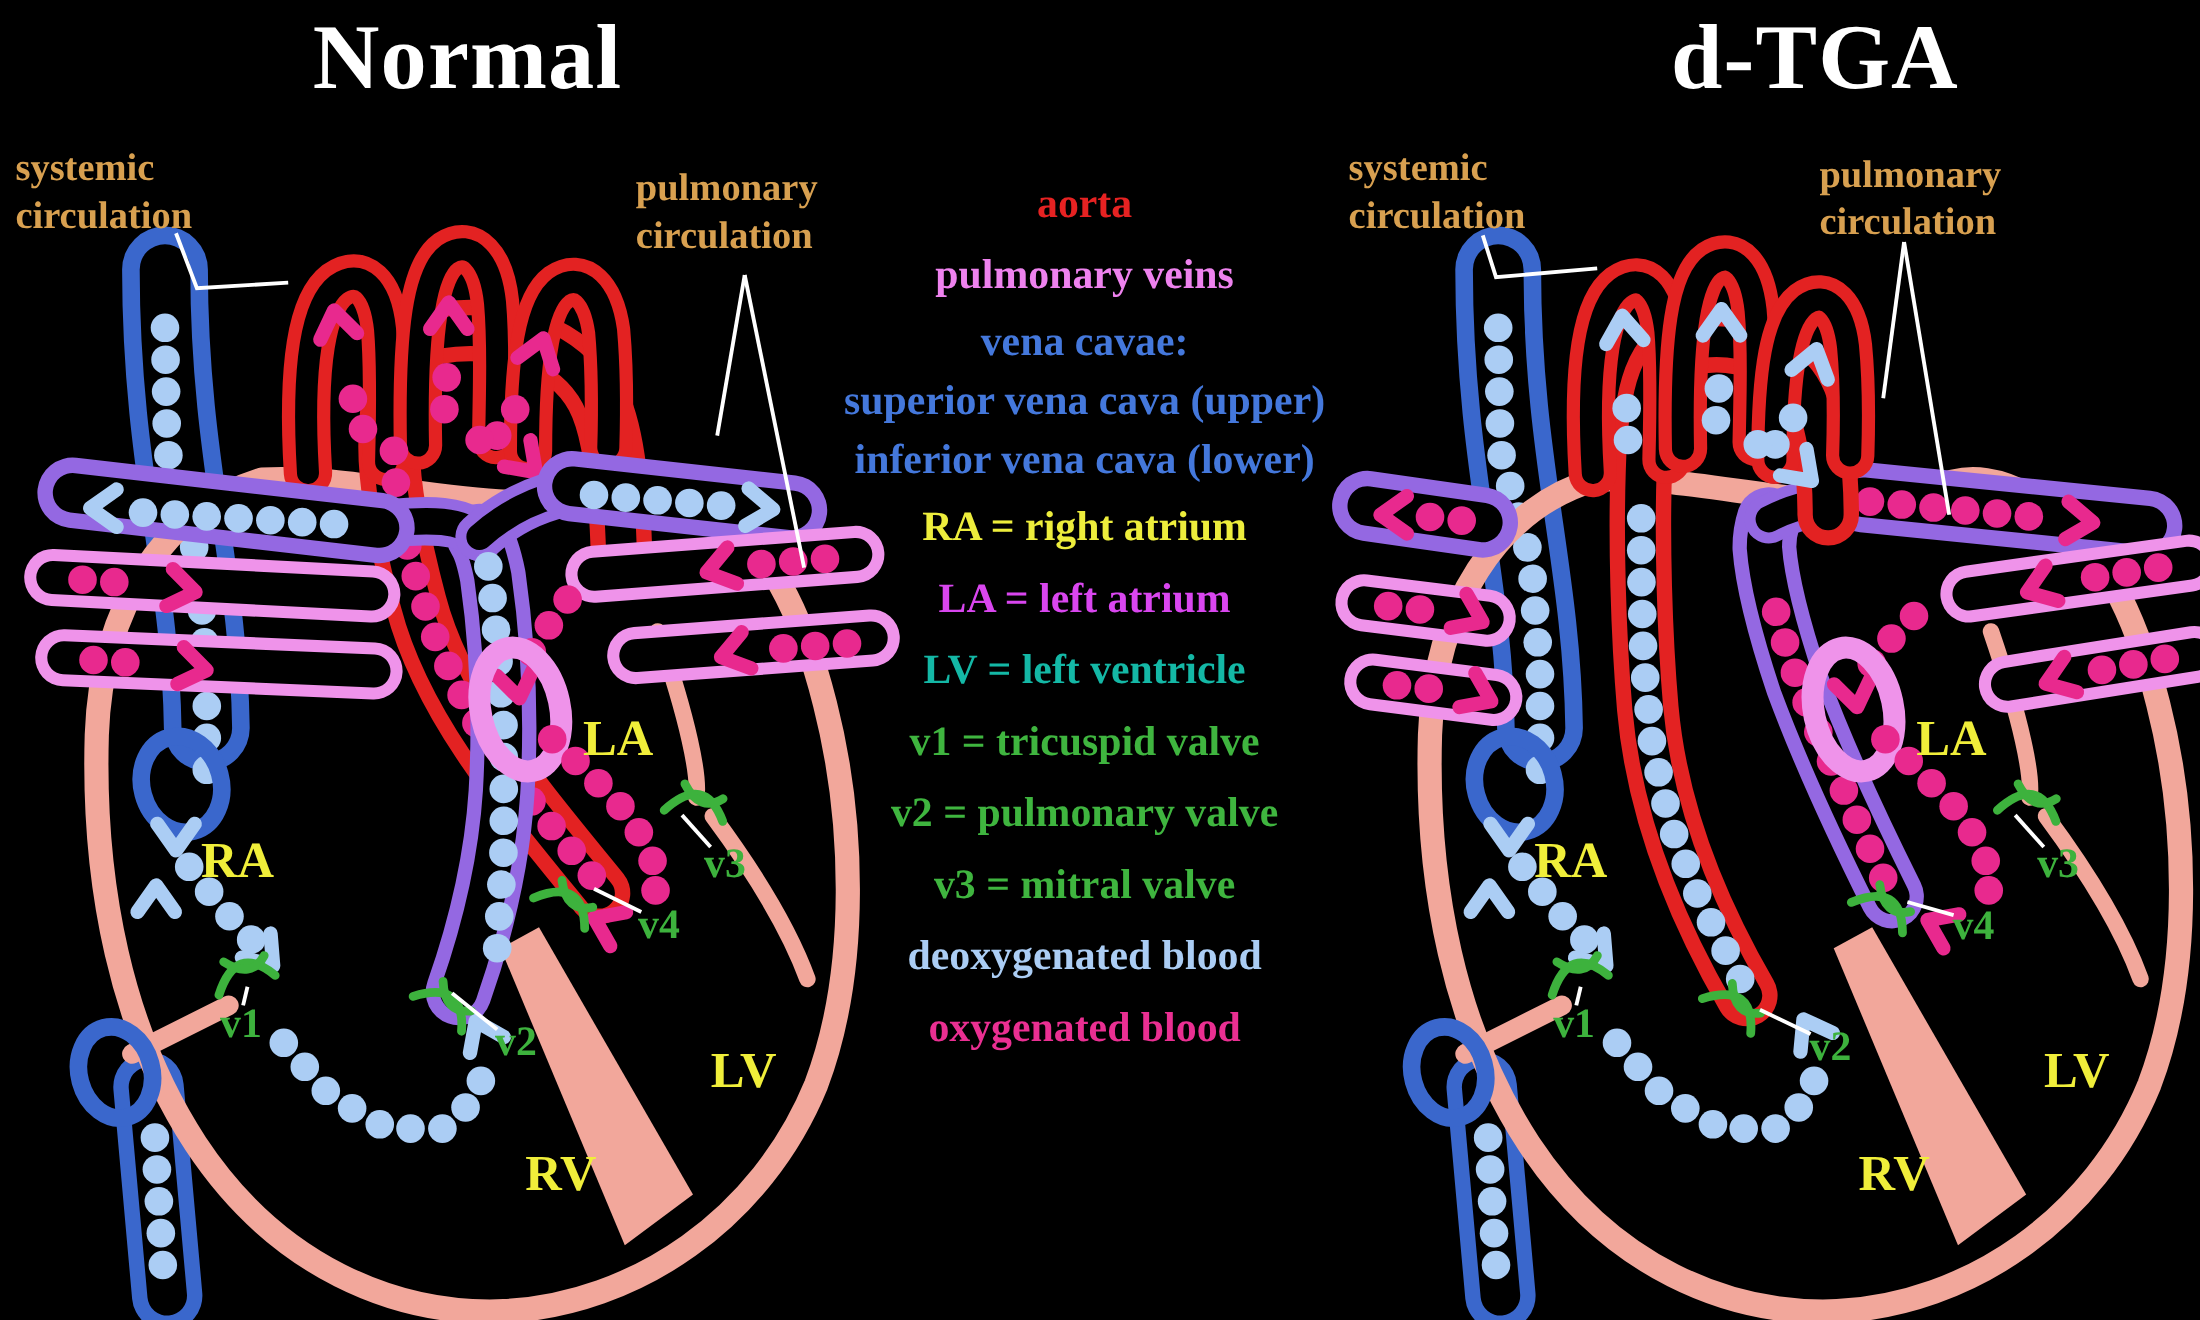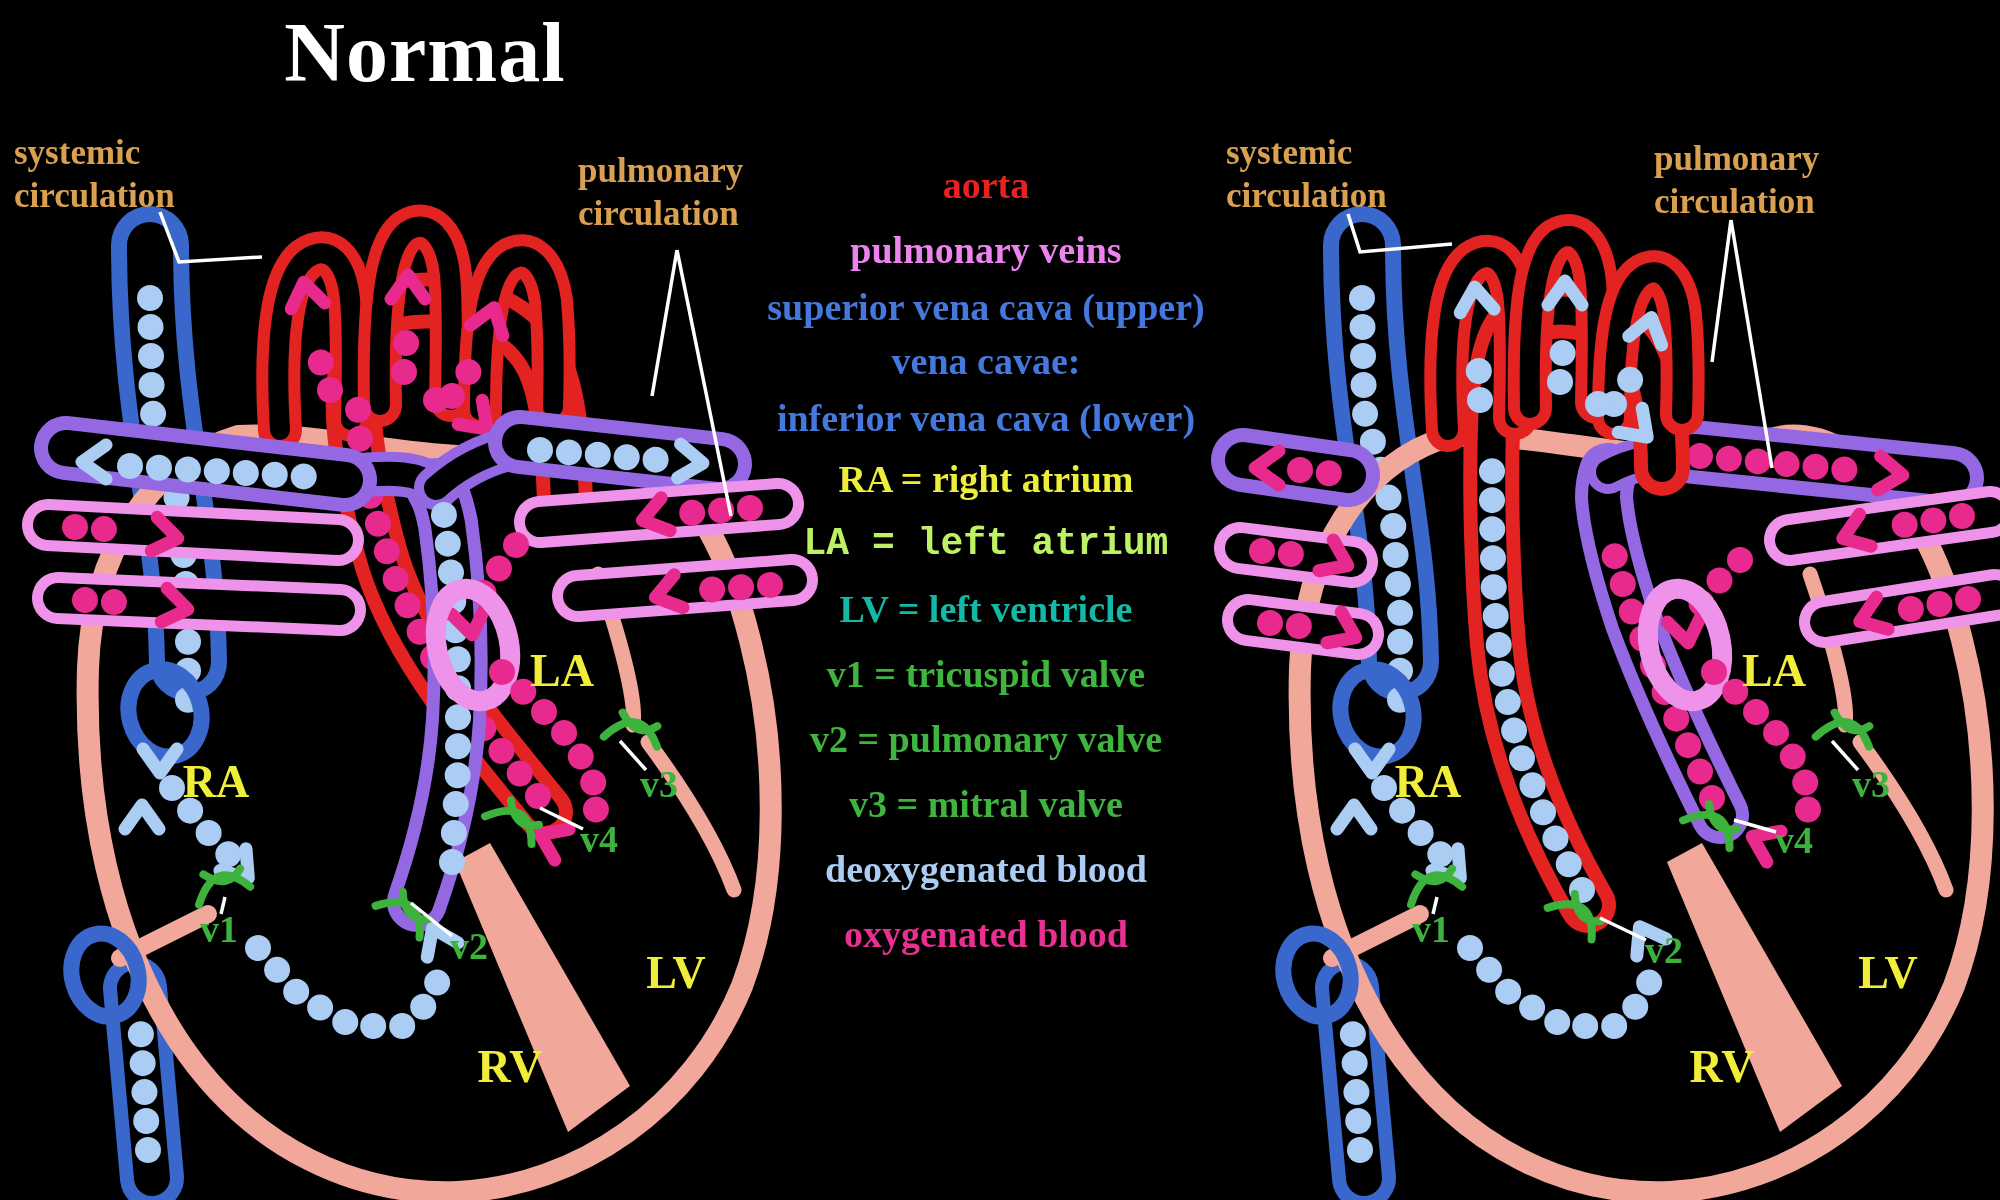--- a/index.html
+++ b/index.html
@@ -368,20 +368,21 @@
       <text x="1428" y="797.1" fill="#f0ee3a" font-size="46" text-anchor="middle" style="font-family:&quot;Liberation Serif&quot;,&quot;DejaVu Serif&quot;,serif;font-weight:bold;">RA</text>
       <text x="1722" y="1082.1" fill="#f0ee3a" font-size="46" text-anchor="middle" style="font-family:&quot;Liberation Serif&quot;,&quot;DejaVu Serif&quot;,serif;font-weight:bold;">RV</text>
       <text x="1774" y="686.1" fill="#f0ee3a" font-size="46" text-anchor="middle" style="font-family:&quot;Liberation Serif&quot;,&quot;DejaVu Serif&quot;,serif;font-weight:bold;">LA</text>
       <text x="1888" y="988.1" fill="#f0ee3a" font-size="46" text-anchor="middle" style="font-family:&quot;Liberation Serif&quot;,&quot;DejaVu Serif&quot;,serif;font-weight:bold;">LV</text>
       <polyline points="1348,214 1360,252 1452,244" stroke="#ffffff" stroke-width="3.5" fill="none"></polyline>
       <polyline points="1731,220 1712,362" stroke="#ffffff" stroke-width="3.5" fill="none"></polyline>
       <polyline points="1731,220 1772,468" stroke="#ffffff" stroke-width="3.5" fill="none"></polyline>
     </svg>
 
   <div class="title" id="title-normal">Normal</div>
+  <div class="title" id="title-dtga">d-TGA</div>
 
   <div class="circ-label" id="circ-n-sys" style="color: rgb(216, 160, 80);">
     <span>systemic</span>
     <span>circulation</span>
   </div>
   <div class="circ-label" id="circ-n-pul" style="color: rgb(216, 160, 80);">
     <span>pulmonary</span>
     <span>circulation</span>
   </div>
   <div class="circ-label" id="circ-d-sys" style="color: rgb(216, 160, 80);">
@@ -389,25 +390,25 @@
     <span>circulation</span>
   </div>
   <div class="circ-label" id="circ-d-pul" style="color: rgb(216, 160, 80);">
     <span>pulmonary</span>
     <span>circulation</span>
   </div>
 
   <div id="legend">
     <div class="legend-item" style="color: rgb(230, 34, 34);">aorta</div>
     <div class="legend-item" style="color: rgb(238, 130, 238);">pulmonary veins</div>
+    <div class="legend-item h57" style="color: rgb(68, 120, 220);">vena cavae:</div>
     <div class="legend-item h50" style="color: rgb(68, 120, 220);">superior vena cava (upper)</div>
-    <div class="legend-item h57" style="color: rgb(68, 120, 220);">vena cavae:</div>
     <div class="legend-item h57" style="color: rgb(68, 120, 220);">inferior vena cava (lower)</div>
     <div class="legend-item" style="color: rgb(237, 237, 60);">RA = right atrium</div>
-    <div class="legend-item" style="color: #bef264; font-family: Liberation Mono, monospace;">LA = left atrium</div>
+    <div class="legend-item" style="color: #d946ef;">LA = left atrium</div>
     <div class="legend-item" style="color: #14b8a6;">LV = left ventricle</div>
     <div class="legend-item" style="color: rgb(63, 181, 63);">v1 = tricuspid valve</div>
     <div class="legend-item" style="color: rgb(63, 181, 63);">v2 = pulmonary valve</div>
     <div class="legend-item" style="color: rgb(63, 181, 63);">v3 = mitral valve</div>
     <div class="legend-item" style="color: rgb(171, 205, 244);">deoxygenated blood</div>
     <div class="legend-item" style="color: rgb(234, 47, 146);">oxygenated blood</div>
   </div>
 </div>
 
 </body></html>

